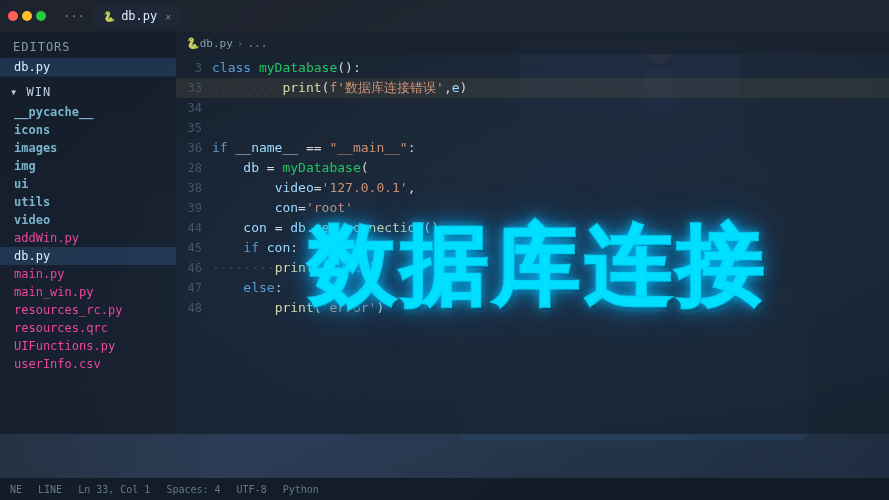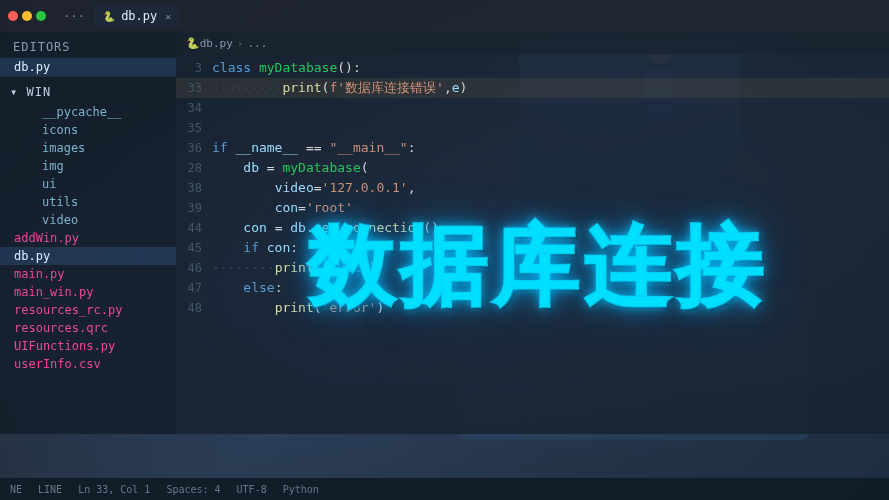--- a/index.html
+++ b/index.html
@@ -168,22 +168,21 @@
       text-overflow: ellipsis;
     }
 
     .sidebar-item.active {
       color: #ddeeff;
       background: rgba(74, 144, 226, 0.2);
     }
 
     .sidebar-item.folder {
       color: #7ab3cc;
-      font-weight: 400;
-      margin-left: 28px;
+      font-weight: 700;
     }
 
     .sidebar-win-label {
       font-size: 12px;
       color: #c0d0e0;
       padding: 8px 10px 4px;
       letter-spacing: 1px;
       border-top: 1px solid rgba(255,255,255,0.05);
     }
 

